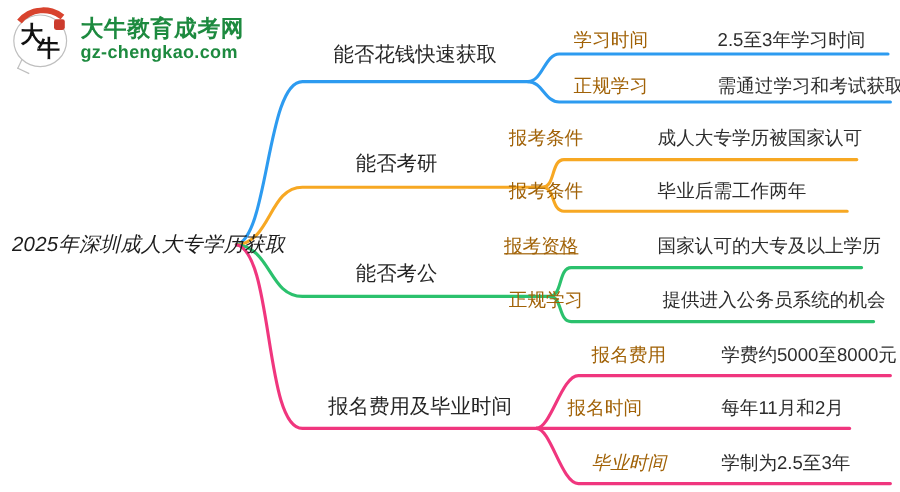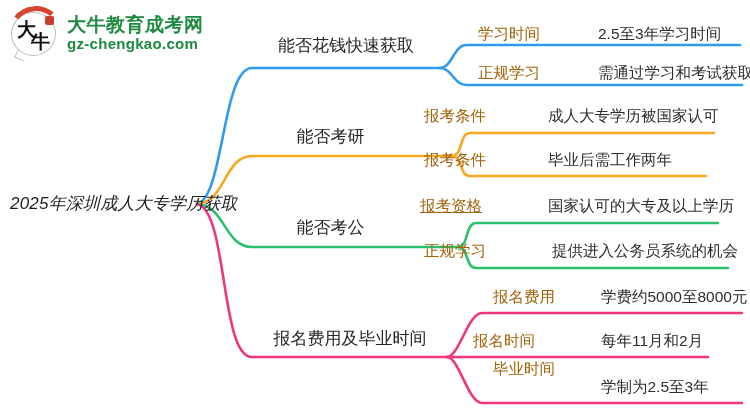--- a/index.html
+++ b/index.html
@@ -110,16 +110,16 @@
   <div class="txt node-key" style="left:420px;top:196px;text-decoration:underline;">报考资格</div>
   <div class="txt node-val" style="left:548px;top:196px;">国家认可的大专及以上学历</div>
   <div class="txt node-key" style="left:424px;top:241px;">正规学习</div>
   <div class="txt node-val" style="left:552px;top:241px;">提供进入公务员系统的机会</div>
 
   <div class="txt branch-label" style="left:252px;top:329px;width:196px;text-align:center;">报名费用及毕业时间</div>
   <div class="txt node-key" style="left:493px;top:287px;">报名费用</div>
   <div class="txt node-val" style="left:601px;top:287px;">学费约5000至8000元</div>
   <div class="txt node-key" style="left:473px;top:331px;">报名时间</div>
   <div class="txt node-val" style="left:601px;top:331px;">每年11月和2月</div>
-  <div class="txt node-key" style="left:493px;top:359px;">毕业时间</div>
+  <div class="txt node-key" style="left:493px;top:377px;font-style:italic;">毕业时间</div>
   <div class="txt node-val" style="left:601px;top:377px;">学制为2.5至3年</div>
 
 </div>
 
 </body></html>

